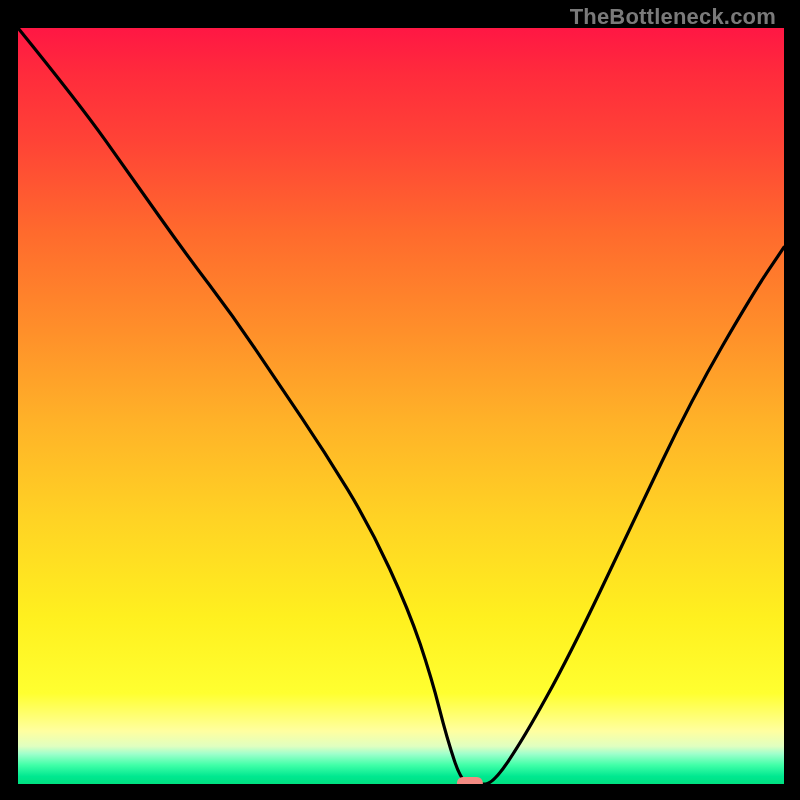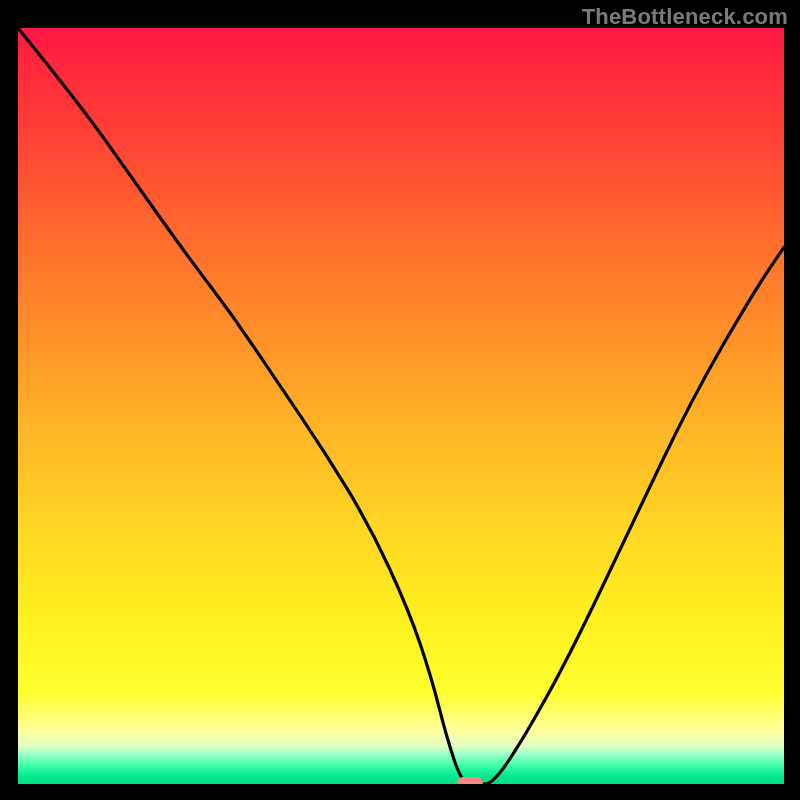--- a/index.html
+++ b/index.html
@@ -12,21 +12,21 @@
   }
   .container {
     position: relative;
     width: 800px;
     height: 800px;
     background: #000;
   }
   .watermark {
     position: absolute;
     top: 4px;
-    right: 12px;
+    right: 24px;
     font-family: Arial, Helvetica, sans-serif;
     font-size: 22px;
     font-weight: 600;
     color: #7a7a7a;
     letter-spacing: 0.2px;
     z-index: 10;
   }
   .plot-area {
     position: absolute;
     left: 18px;

